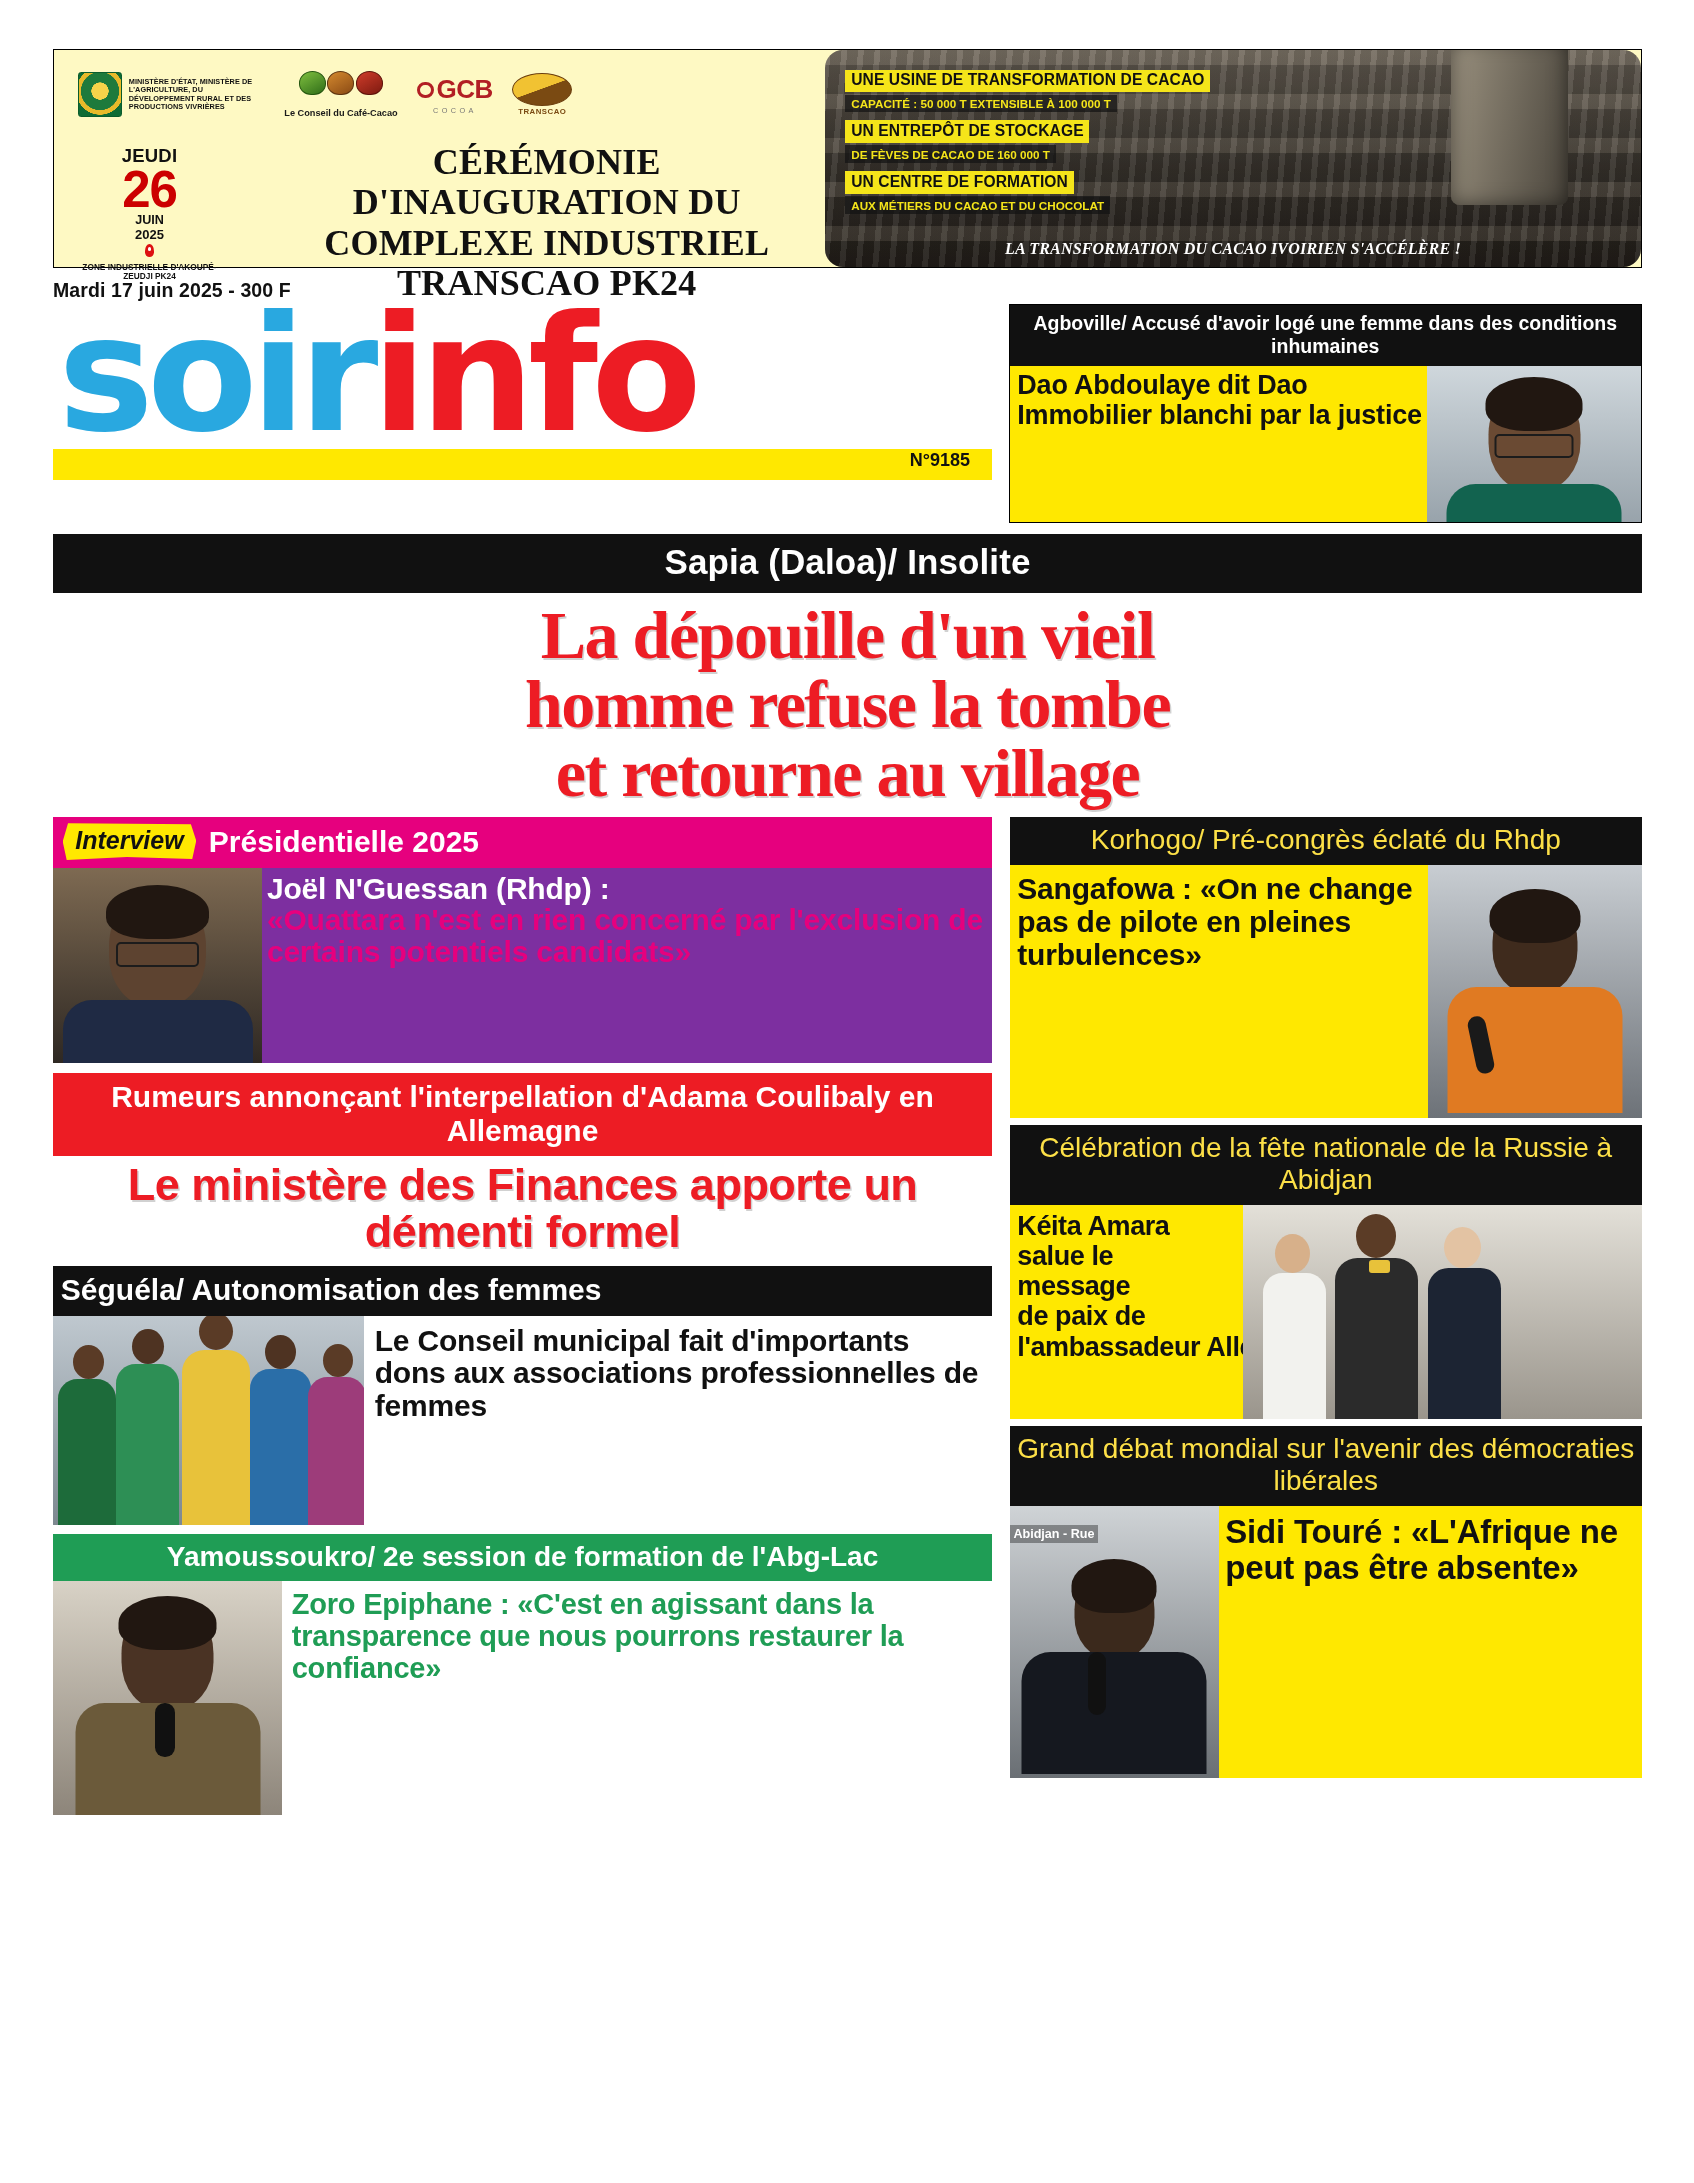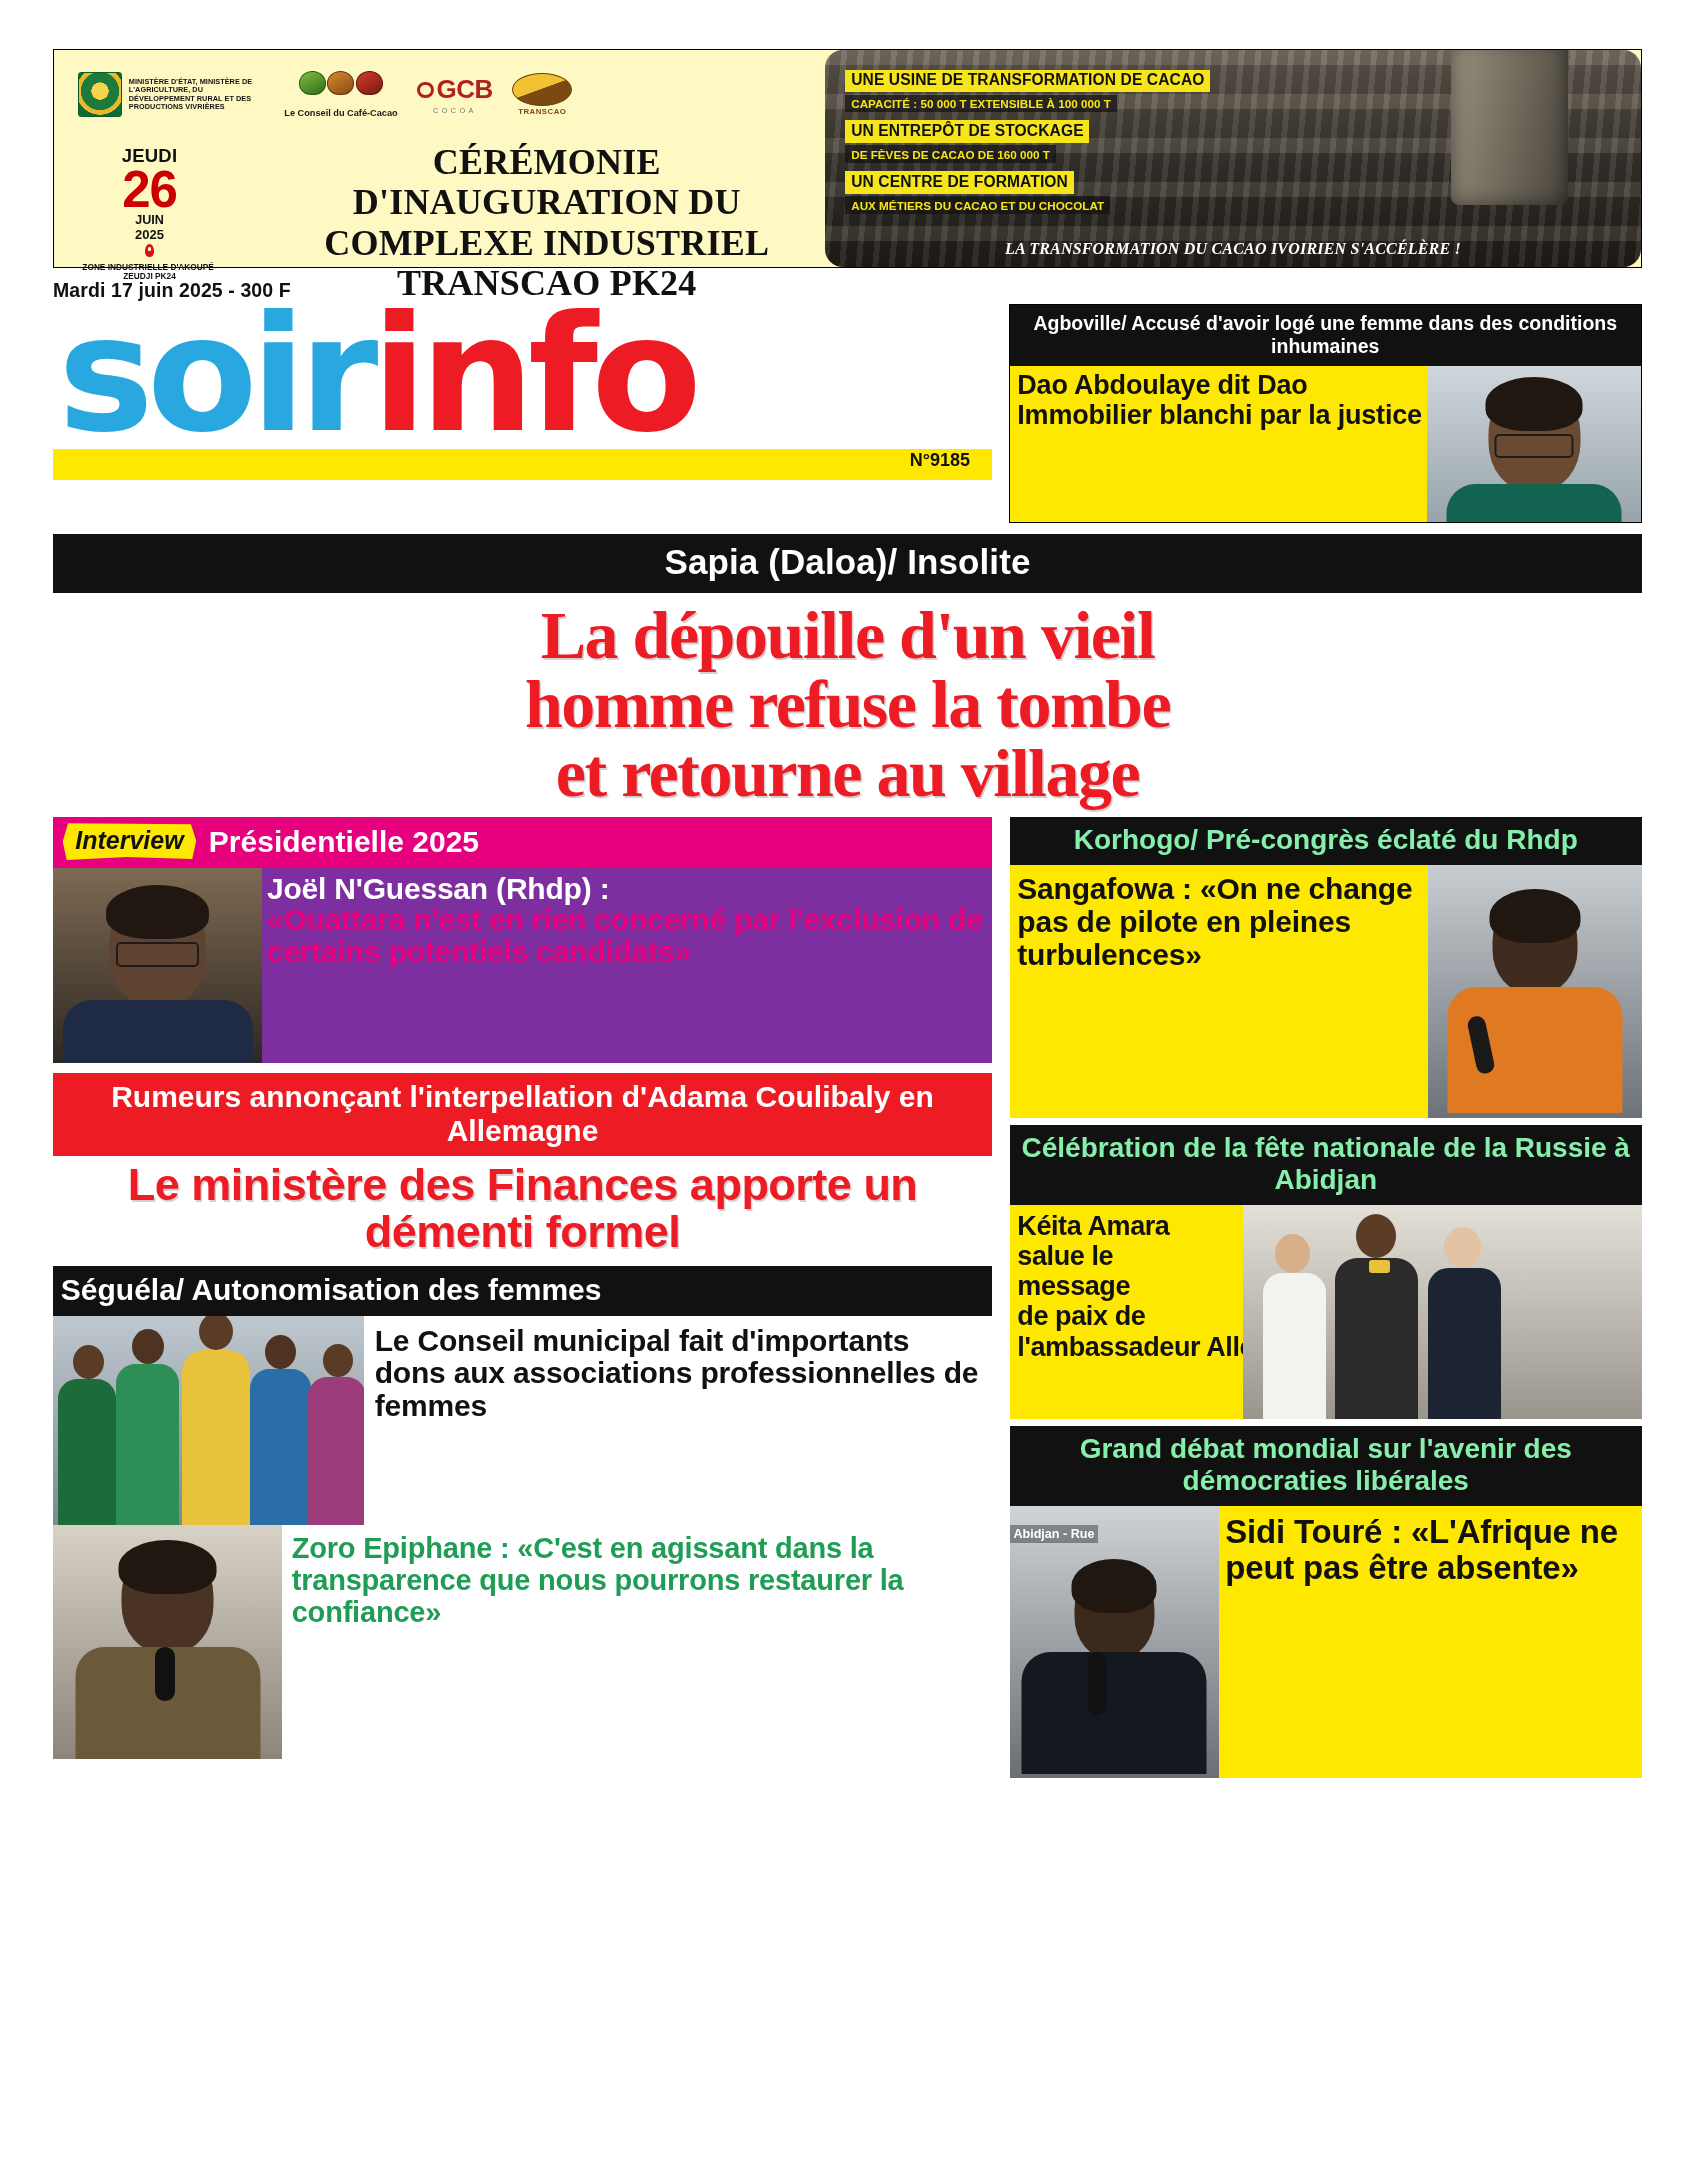--- a/index.html
+++ b/index.html
@@ -454,22 +454,22 @@
     font-weight: bold;
     font-size: 29px;
     line-height: 1.1;
     padding: 7.8px 4.9px 0 9.7px;
     letter-spacing: -0.2px;
   }
 
   
   .rbar-black {
     background: #111;
-    color: #86efac;
-    font-weight: bold;
+    color: #fde047;
+    font-weight: normal;
     font-size: 28px;
     line-height: 1.15;
     text-align: center;
     padding: 6.8px 6.8px 8.8px;
   }
   .ryellow {
     background: #ffe800;
     display: flex;
     height: 253px;
   }
@@ -675,20 +675,21 @@
           <div class="p-person" style="left:255px;width:58px;height:148px;background:#9d3c7a;border-radius:19.5px 19.5px 0 0;"></div>
           <div class="p-person" style="left:20.4px;bottom:146px;width:31px;height:34px;background:#5a3b26;border-radius:50%;"></div>
           <div class="p-person" style="left:79px;bottom:161px;width:32px;height:35px;background:#4e3322;border-radius:50%;"></div>
           <div class="p-person" style="left:146px;bottom:175px;width:34px;height:37px;background:#5a3b26;border-radius:50%;"></div>
           <div class="p-person" style="left:212px;bottom:156px;width:31px;height:34px;background:#4e3322;border-radius:50%;"></div>
           <div class="p-person" style="left:270px;bottom:148px;width:30px;height:33px;background:#5a3b26;border-radius:50%;"></div>
         </div>
         <div class="txt">Le Conseil municipal fait d'importants dons aux associations professionnelles de femmes</div>
       </div>
 
+      <div class="bar-green">Yamoussoukro/ 2e session de formation de l'Abg-Lac</div>
       <div class="block-green">
         <div class="pic">
           <div class="face" style="top:19.5px;">
             <div class="head-sh" style="width:92px;height:109px;background:#4a3324;">
               <div class="hair"></div>
             </div>
             <div class="body-sh" style="background:#6b5a3a;width:185px;height:112px;"></div>
           </div>
           <div style="position:absolute;left:102px;bottom:58px;width:19.5px;height:54px;background:#111;border-radius:9.7px;"></div>
         </div>

